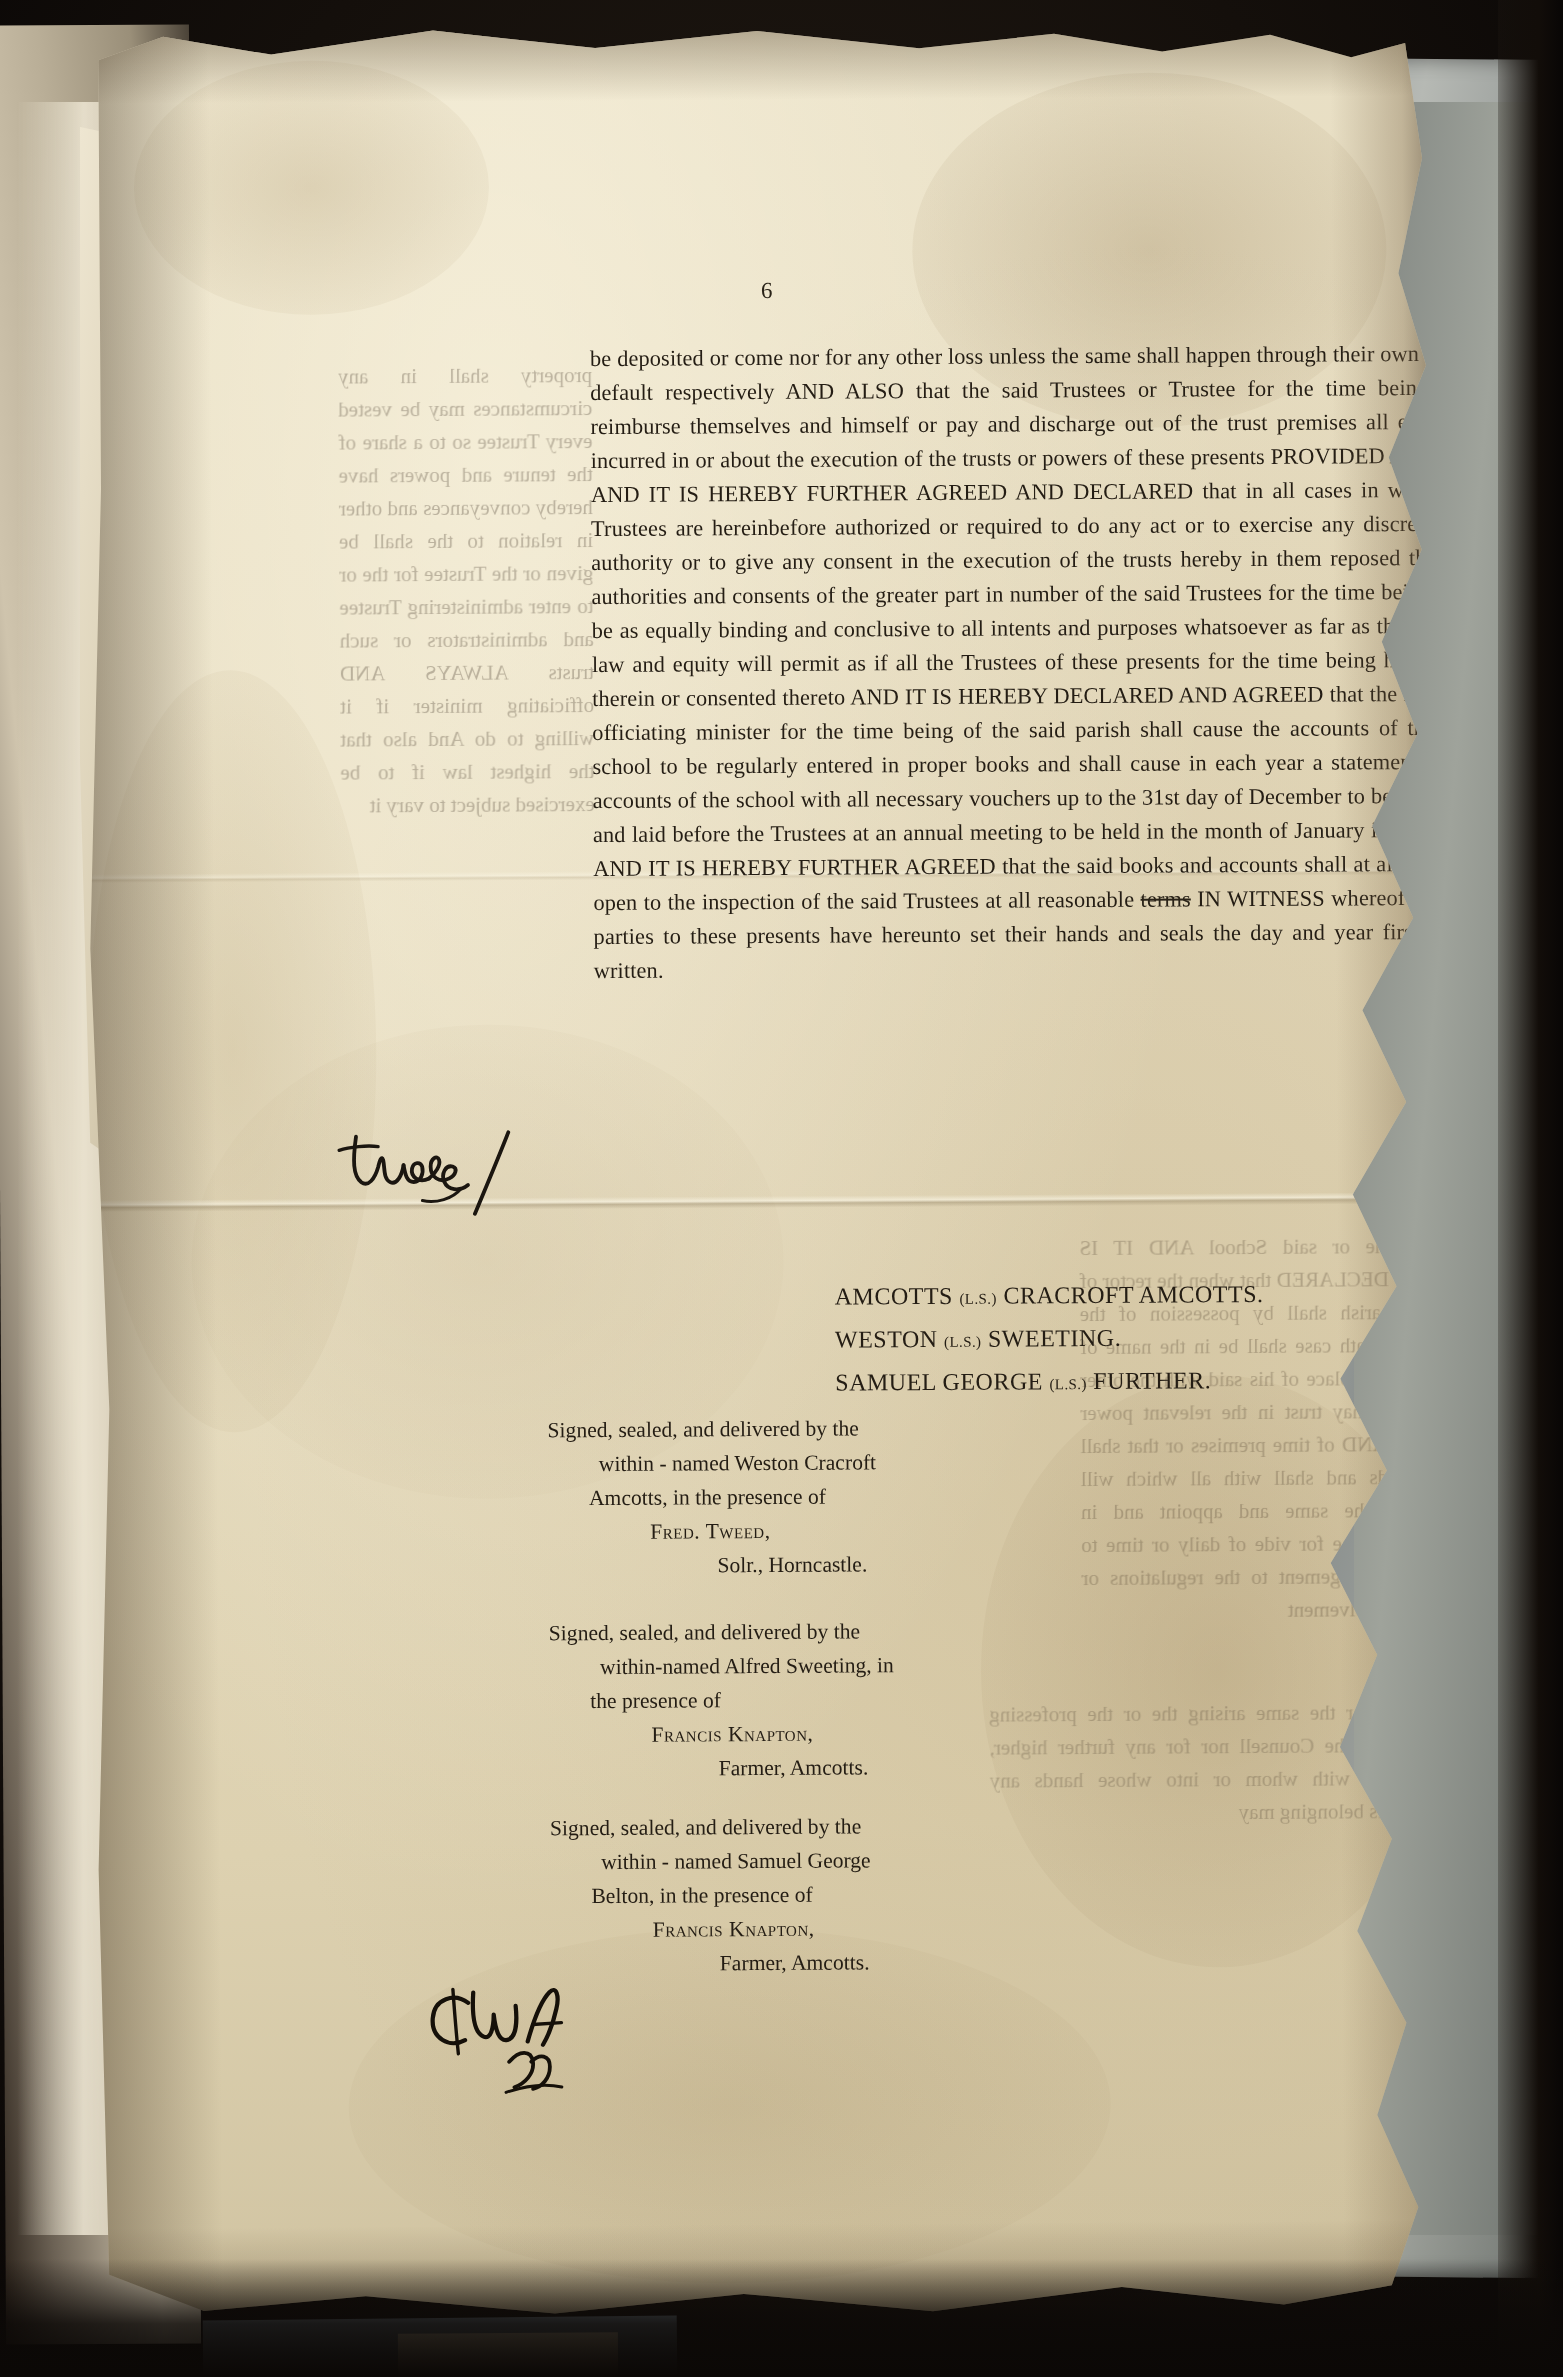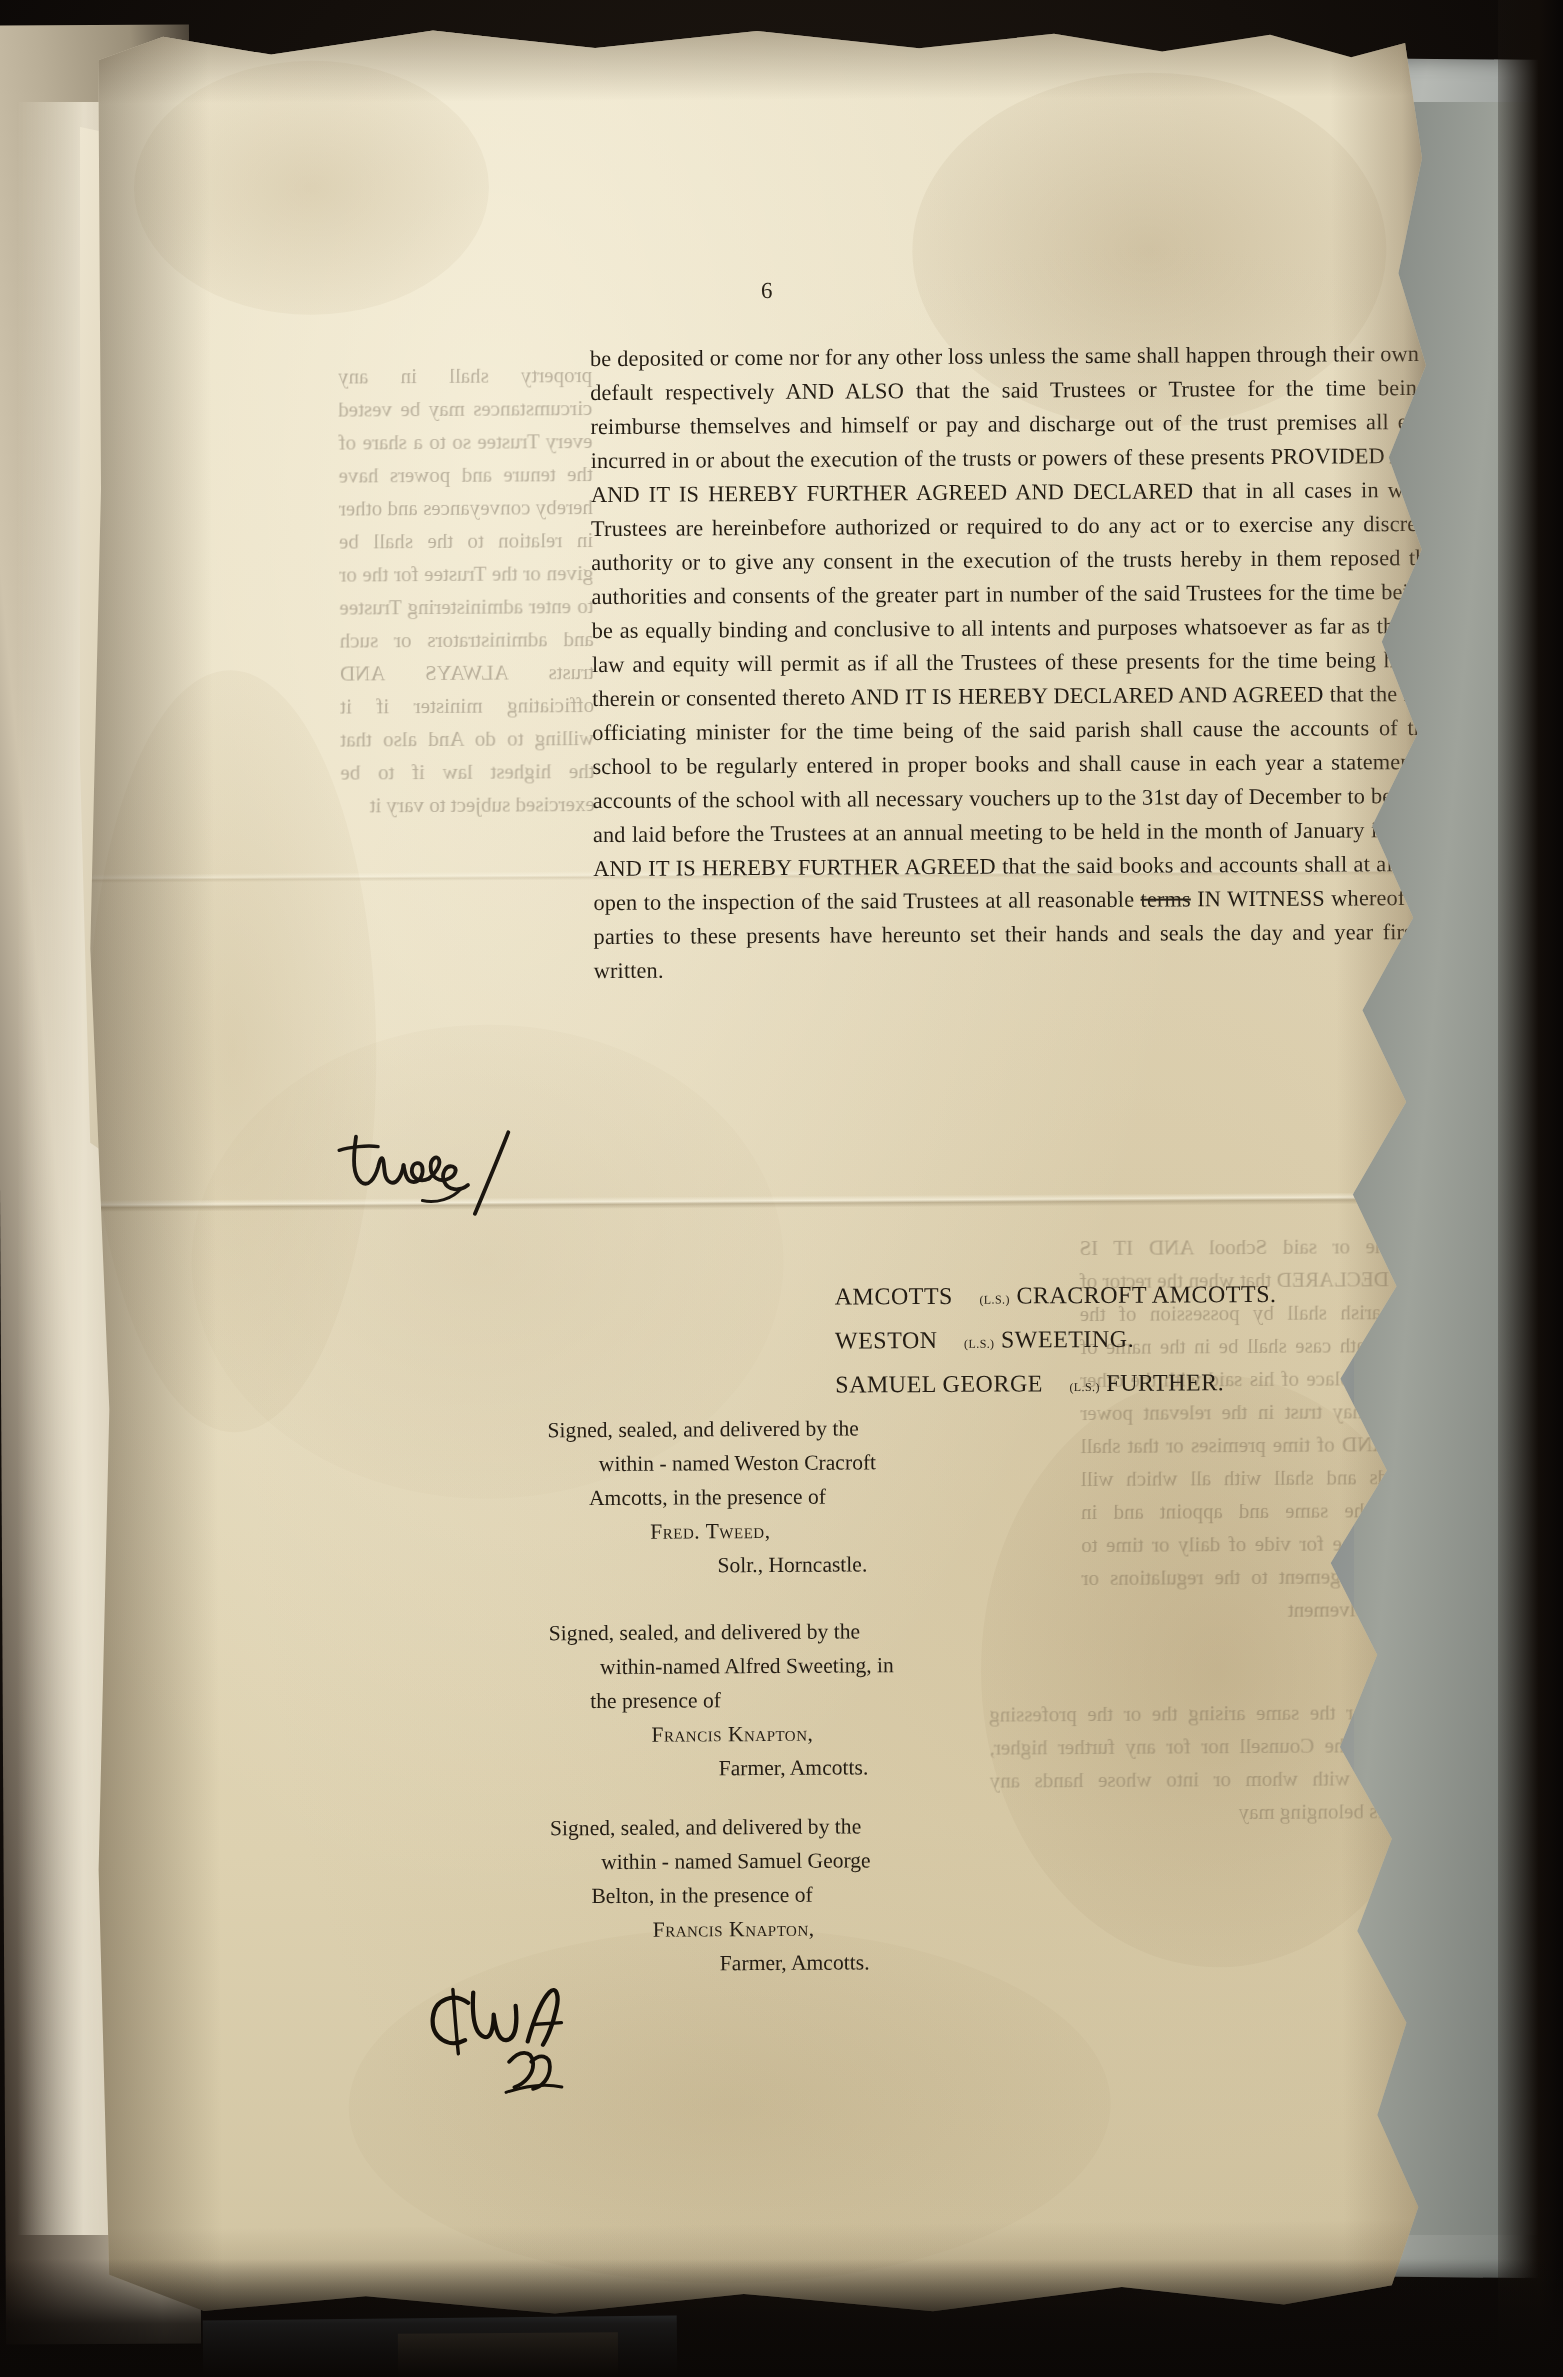--- a/index.html
+++ b/index.html
@@ -241,23 +241,22 @@
   .sig-list {
     position: absolute;
     left: 745px;
     top: 1253px;
     font-size: 24px;
     line-height: 40px;
     color: #241d14;
     letter-spacing: 0.5px;
   }
   .sig-list .ls {
-    font-size: 12px;
+    font-size: 15px;
     letter-spacing: 0.4px;
-    margin-left: 20px;
   }
 
   
   .attest {
     position: absolute;
     width: 525px;
     font-size: 21.6px;
     line-height: 34px;
     color: #241d14;
     text-align: justify;

